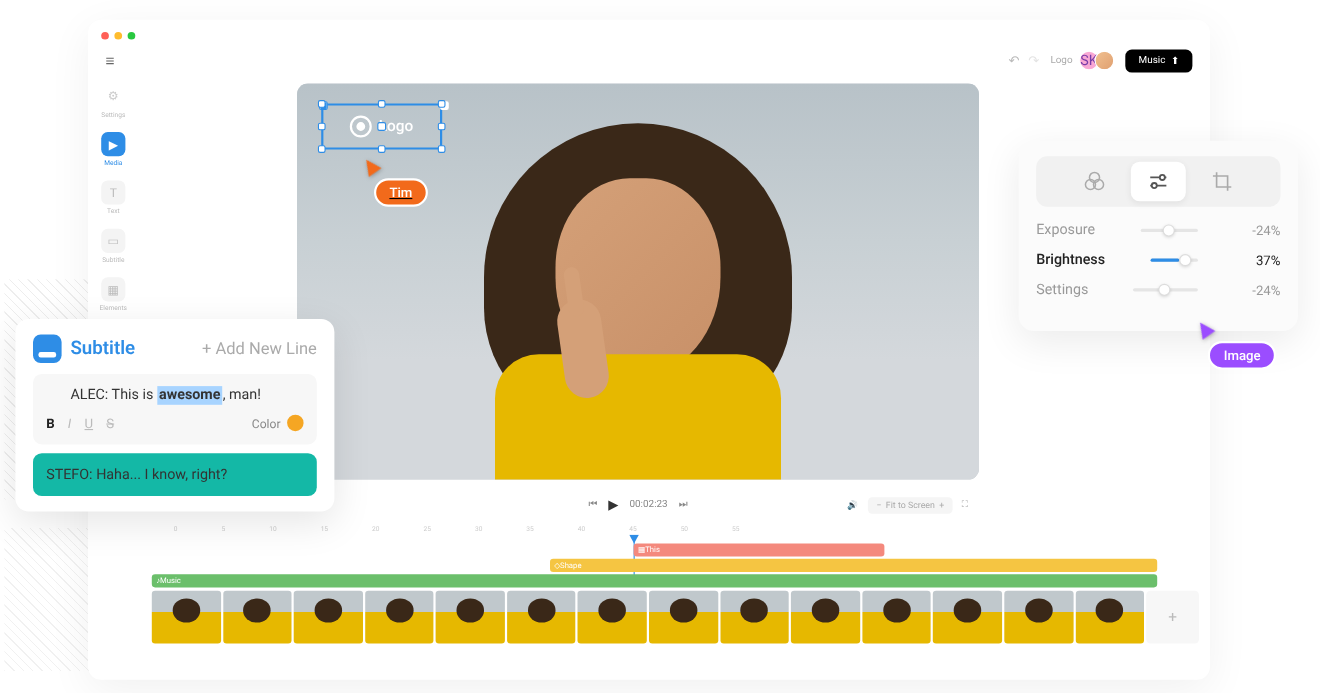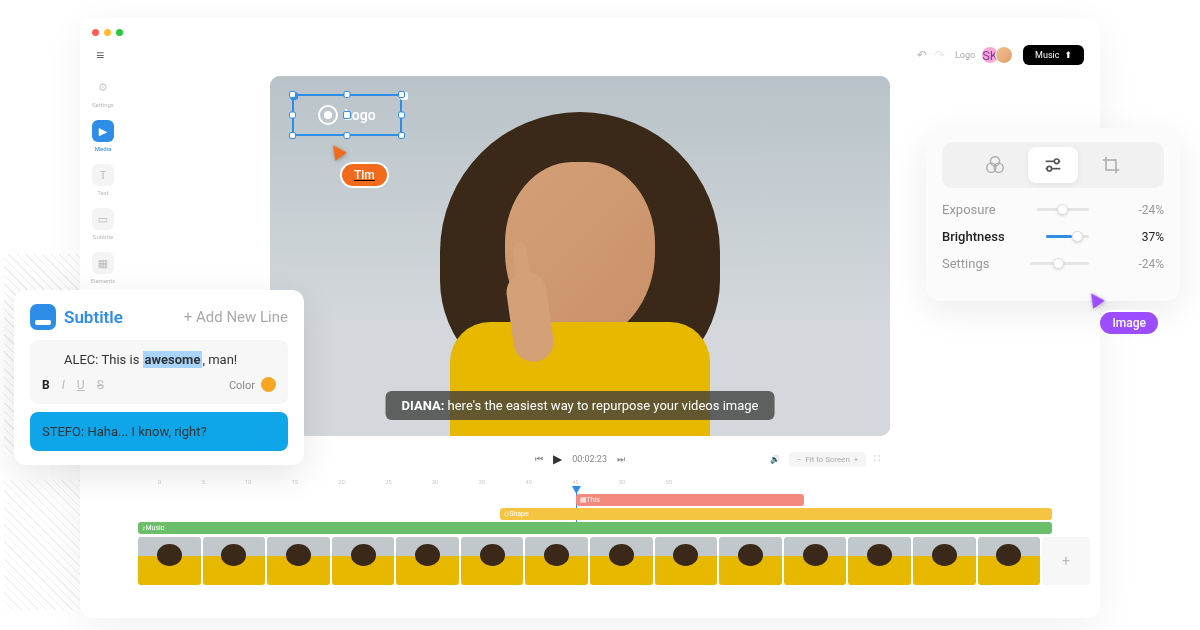--- a/index.html
+++ b/index.html
@@ -74,21 +74,21 @@
 .add-line { color: #aaa; font-size: 15px; }
 .sub-line1 { background: #f7f7f7; border-radius: 8px; padding: 12px; margin-bottom: 8px; }
 .sub-text { font-size: 13px; color: #333; margin-bottom: 10px; }
 .sub-text .speaker { font-weight: 400; margin-left: 22px; }
 .highlight { background: #a8d4ff; font-weight: 700; padding: 1px 2px; }
 .format-row { display: flex; align-items: center; justify-content: space-between; }
 .format-btns { display: flex; gap: 12px; font-size: 12px; color: #bbb; }
 .format-btns .active { color: #222; font-weight: 700; }
 .color-group { display: flex; align-items: flex-end; gap: 6px; font-size: 11px; color: #888; }
 .color-swatch { width: 15px; height: 15px; background: #f5a623; border-radius: 50%; }
-.sub-line2 { background: #0ea5e9; border-radius: 8px; padding: 12px; font-size: 13px; color: #333; }
+.sub-line2 { background: #14b8a6; border-radius: 8px; padding: 12px; font-size: 13px; color: #333; }
 
 .adjust-panel { position: absolute; right: 20px; top: 128px; width: 254px; background: #fbfbfb; border-radius: 14px; box-shadow: 0 10px 35px rgba(0,0,0,0.08); padding: 14px 16px 18px; z-index: 5; }
 .adjust-tabs { display: flex; gap: 8px; justify-content: center; margin-bottom: 14px; background: #f1f1f1; padding: 5px; border-radius: 10px; }
 .adj-tab { width: 50px; height: 36px; display: flex; align-items: center; justify-content: center; border-radius: 8px; color: #aaa; }
 .adj-tab.active { background: #fff; color: #555; box-shadow: 0 2px 6px rgba(0,0,0,0.06); }
 .adj-row { display: flex; align-items: center; justify-content: space-between; margin-bottom: 12px; font-size: 13px; gap: 31px; }
 .adj-label { color: #999; }
 .adj-row.active .adj-label { color: #222; font-weight: 500; }
 .adj-slider { flex: 1; margin: 0 10px; height: 3px; background: #e5e5e5; border-radius: 2px; position: relative; }
 .adj-slider-fill { position: absolute; left: 0; top: 0; bottom: 0; width: 50%; background: #2e8de6; border-radius: 2px; }
@@ -178,23 +178,20 @@
       <div class="handle h-t"></div>
       <div class="handle h-b"></div>
       <div class="handle h-l"></div>
       <div class="handle h-r"></div>
       <div class="logo-ring"></div>
       <span class="logo-text">Logo</span>
     </div>
     <div class="cursor-tim">
       <div class="cursor-arrow"></div>
       <div class="cursor-label">Tim</div>
-    </div>
-    <div class="canvas-subtitle">
-      <b>DIANA:</b> <span>here's the easiest way to repurpose your videos image</span>
     </div>
   </div>
 
   <div class="playback">
     <span>⏮</span>
     <span class="play-btn">▶</span>
     <span>00:02:23</span>
     <span>⏭</span>
     <div class="pb-right">
       <span>🔊</span>

